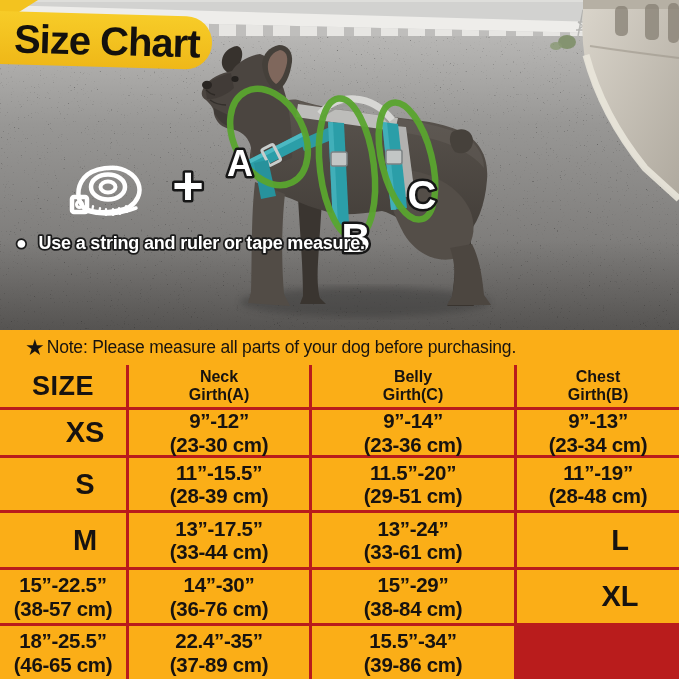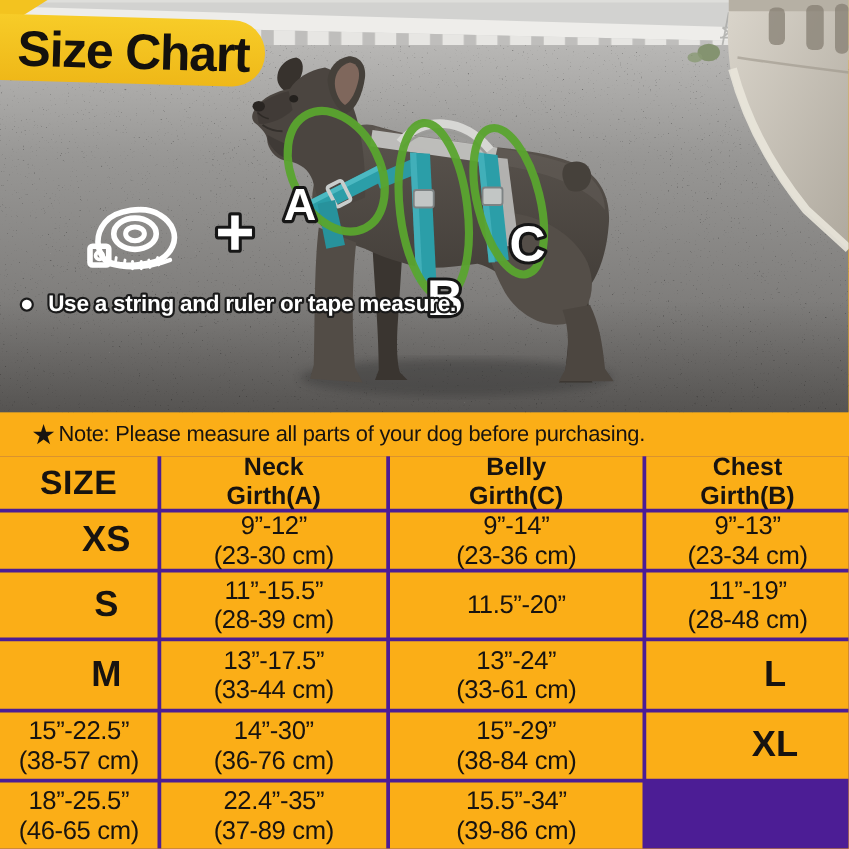--- a/index.html
+++ b/index.html
@@ -26,32 +26,32 @@
     color: #171310;
   }
   .note .star { font-size: 22px; line-height: 1; margin-right: 2px; }
   .note .note-text { font-size: 17.5px; font-weight: normal; letter-spacing: -0.2px; }
 
   .size-table {
     display: grid;
     grid-template-columns: 126px 180px 202px 162px;
     grid-template-rows: 42px 45px 52px 54px 53px 53px;
     gap: 3px;
-    background: #4c1d95; 
+    background: #b91c1c; 
   }
   .cell {
     background: #FBAE17;
     display: flex; flex-direction: column;
     align-items: center; justify-content: center;
     text-align: center;
   }
   .h-size { font-size: 27px; font-weight: bold; letter-spacing: 0.5px; }
-  .h-col  { font-size: 20px; font-weight: bold; line-height: 1.15; }
+  .h-col  { font-size: 16px; font-weight: bold; line-height: 1.15; }
   .r-size { font-size: 29px; font-weight: bold; padding-left: 44px; }
-  .val    { font-size: 20.5px; font-weight: normal; line-height: 1.13; letter-spacing: -0.3px; }
+  .val    { font-size: 20.5px; font-weight: bold; line-height: 1.13; letter-spacing: -0.3px; }
 </style>
 </head>
 <body>
 
 <div class="stage">
 
   <svg class="photo-svg" viewBox="0 0 679 330" aria-hidden="true">
     <defs>
       <linearGradient id="roadGrad" x1="0" y1="0" x2="0" y2="1">
         <stop offset="0" stop-color="#B8B7B5"></stop>
@@ -258,20 +258,21 @@
         <span>(23-34 cm)</span>
       </div>
 
       <div class="cell r-size">S</div>
       <div class="cell val">
         <span>11”-15.5”</span>
         <span>(28-39 cm)</span>
       </div>
       <div class="cell val">
         <span>11.5”-20”</span>
+        <span>(29-51 cm)</span>
       </div>
       <div class="cell val">
         <span>11”-19”</span>
         <span>(28-48 cm)</span>
       </div>
 
       <div class="cell r-size">M</div>
       <div class="cell val">
         <span>13”-17.5”</span>
         <span>(33-44 cm)</span>

